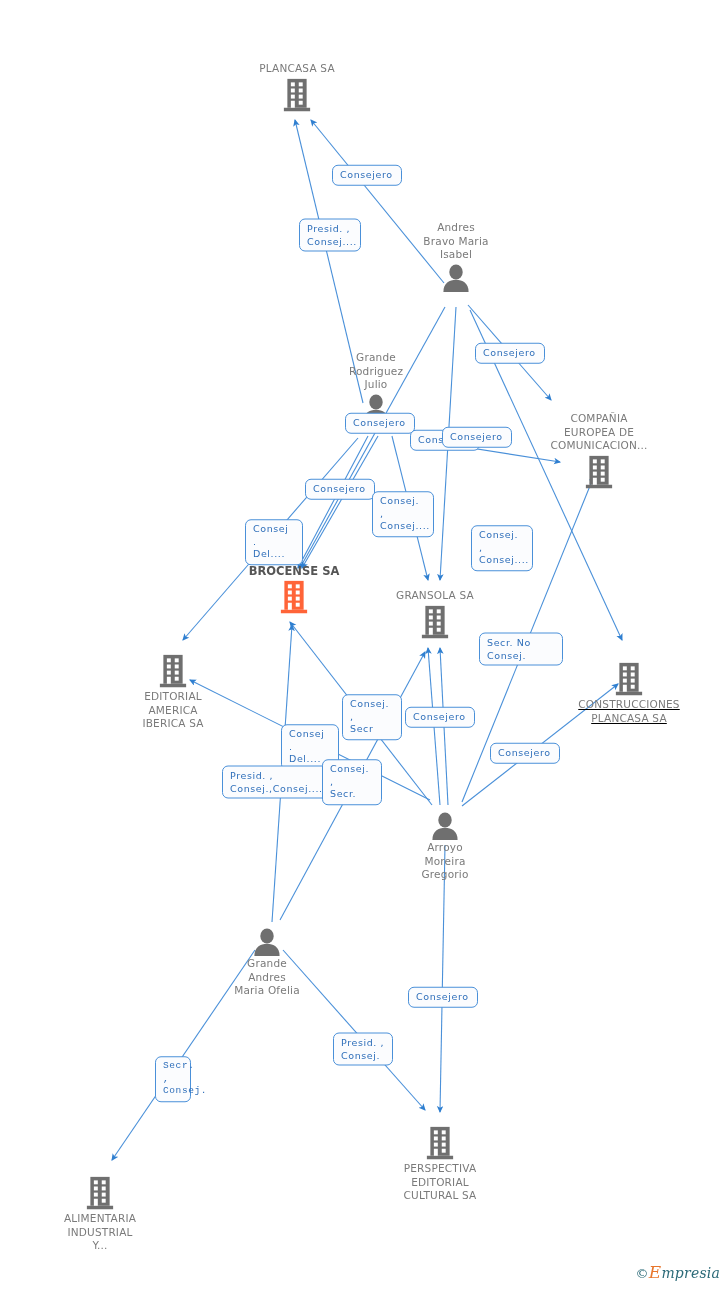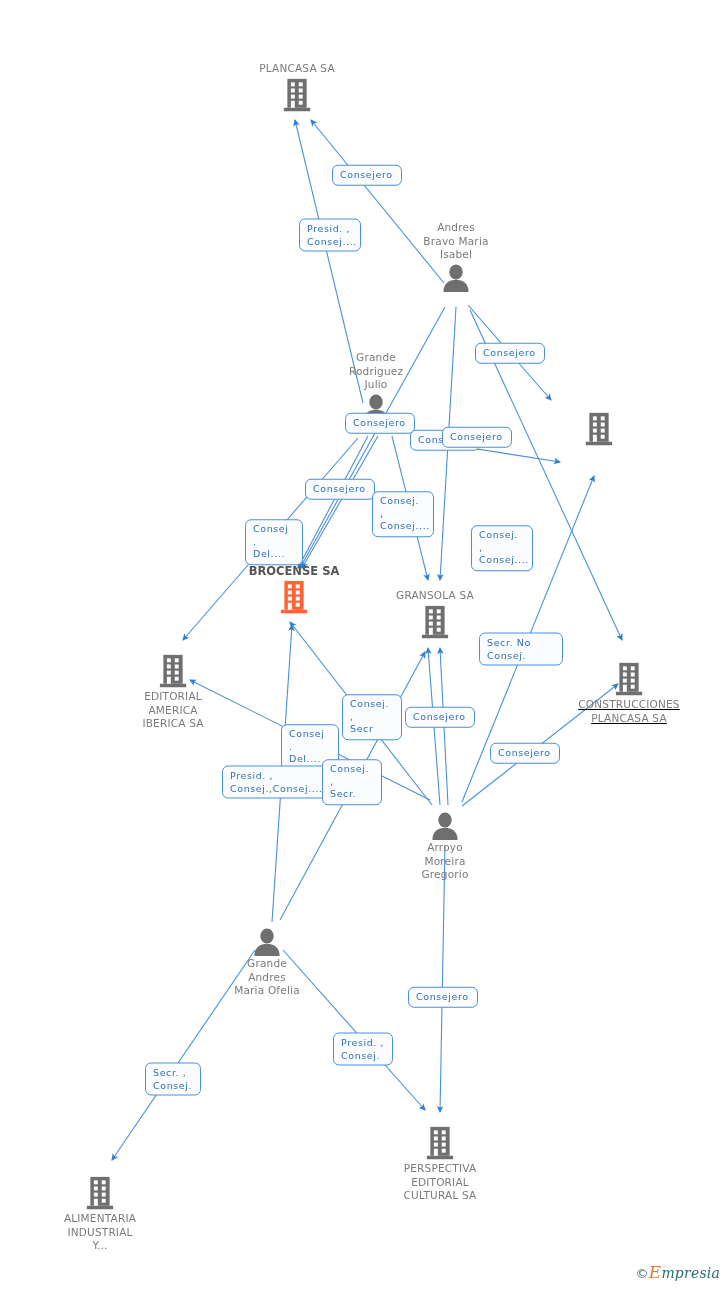--- a/index.html
+++ b/index.html
@@ -163,20 +163,23 @@
       <div class="node caption-above" style="left: 376px; top: 351px;">
         <span class="caption">Grande
 Rodriguez
 Julio</span>
         <span class="glyph"><svg width="32" height="28" viewBox="0 0 34 30" xmlns="http://www.w3.org/2000/svg">
             <ellipse cx="17" cy="8.5" rx="7.2" ry="8" fill="#6f6f6f"></ellipse>
             <path d="M3.5 30 C3.5 20.5 10 17 17 17 C24 17 30.5 20.5 30.5 30 Z" fill="#6f6f6f"></path>
           </svg></span>
       </div>
       <div class="node caption-above" style="left: 599px; top: 412px;">
+        <span class="caption">COMPAÑIA
+EUROPEA DE
+COMUNICACION...</span>
         <span class="glyph"><svg width="30" height="35" viewBox="0 0 34 40" xmlns="http://www.w3.org/2000/svg">
             <rect x="6" y="1" width="22" height="33" fill="#6f6f6f"></rect>
             <rect x="2" y="34" width="30" height="4" fill="#6f6f6f"></rect>
             <rect x="10" y="5" width="4.5" height="4.5" fill="#ffffff"></rect>
             <rect x="19" y="5" width="4.5" height="4.5" fill="#ffffff"></rect>
             <rect x="10" y="12" width="4.5" height="4.5" fill="#ffffff"></rect>
             <rect x="19" y="12" width="4.5" height="4.5" fill="#ffffff"></rect>
             <rect x="10" y="19" width="4.5" height="4.5" fill="#ffffff"></rect>
             <rect x="19" y="19" width="4.5" height="4.5" fill="#ffffff"></rect>
             <rect x="10" y="26" width="4.5" height="8" fill="#ffffff"></rect>
@@ -323,21 +326,21 @@
       <div class="edge-label" style="left: 525px; top: 753px; width: 70px;">Consejero</div>
       <div class="edge-label" style="left: 310px; top: 747px; width: 58px;">Consej .
 Del....</div>
       <div class="edge-label" style="left: 277px; top: 782px; width: 110px;">Presid. ,
 Consej.,Consej....</div>
       <div class="edge-label" style="left: 352px; top: 782px; width: 60px;">Consej. ,
 Secr.</div>
       <div class="edge-label" style="left: 443px; top: 997px; width: 70px;">Consejero</div>
       <div class="edge-label" style="left: 363px; top: 1049px; width: 60px;">Presid. ,
 Consej.</div>
-      <div class="edge-label" style="left: 173px; top: 1079px; width: 56px;">Secr. ,
+      <div class="edge-label" style="left: 173px; top: 1079px; width: 36px; font-family: Liberation Mono, monospace;">Secr. ,
 Consej.</div>
     </div>
 
   <div id="watermark">
     <span class="c-mark">©</span><span class="brand-e">E</span><span class="brand-rest">mpresia</span>
   </div>
 
 </div>
 
 </body></html>

